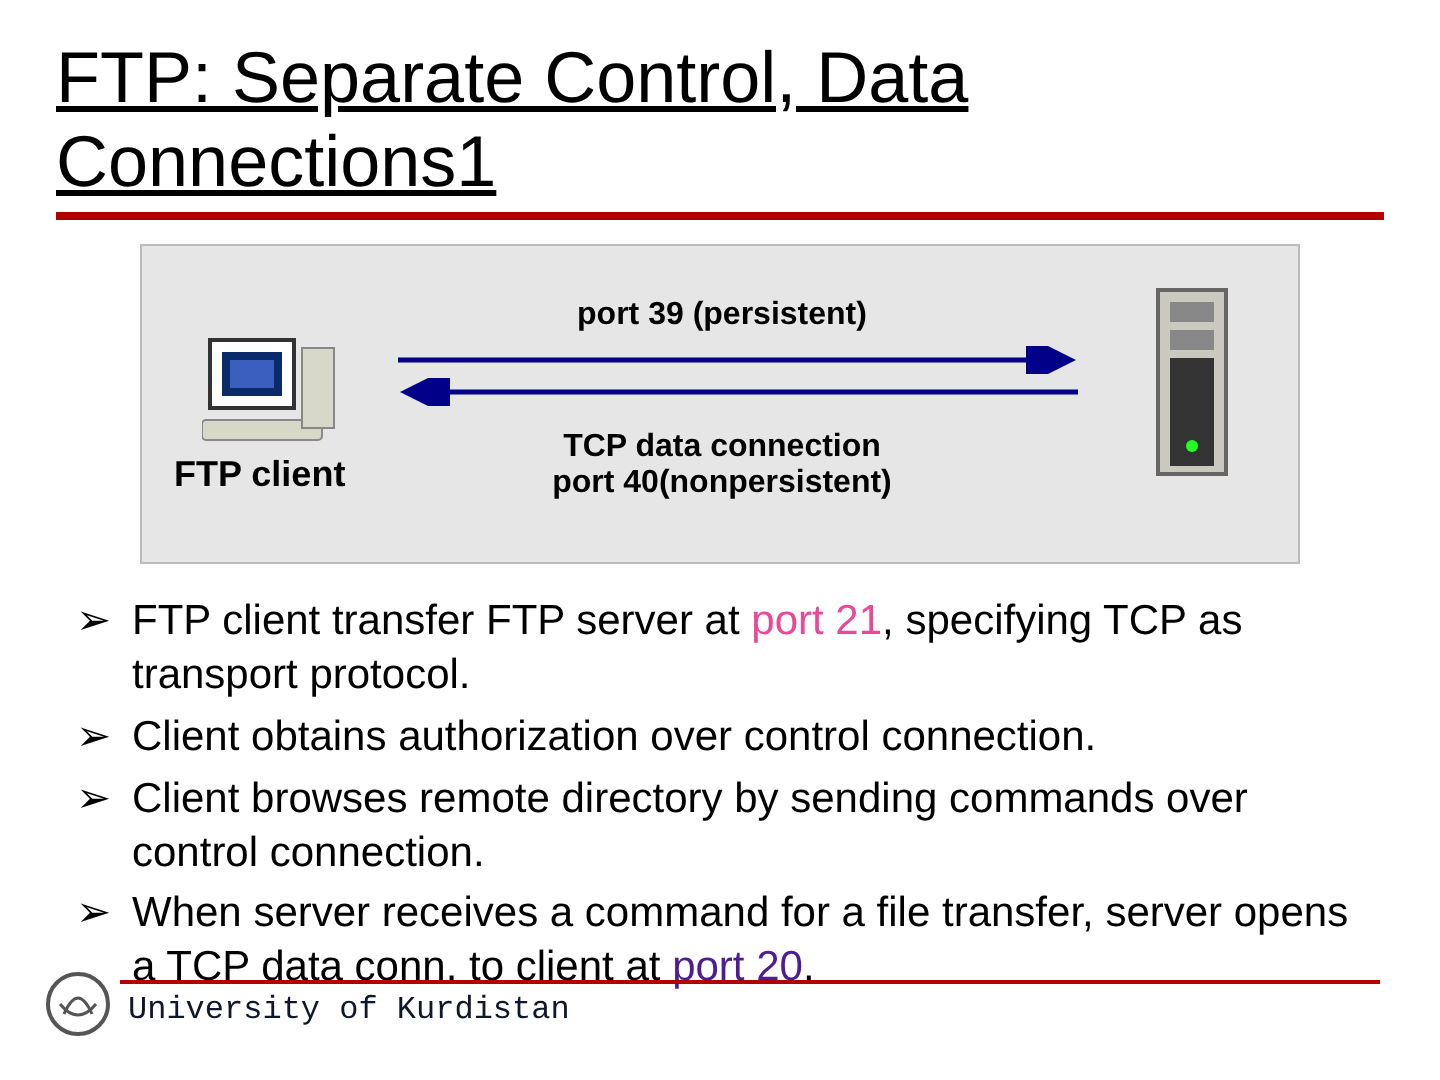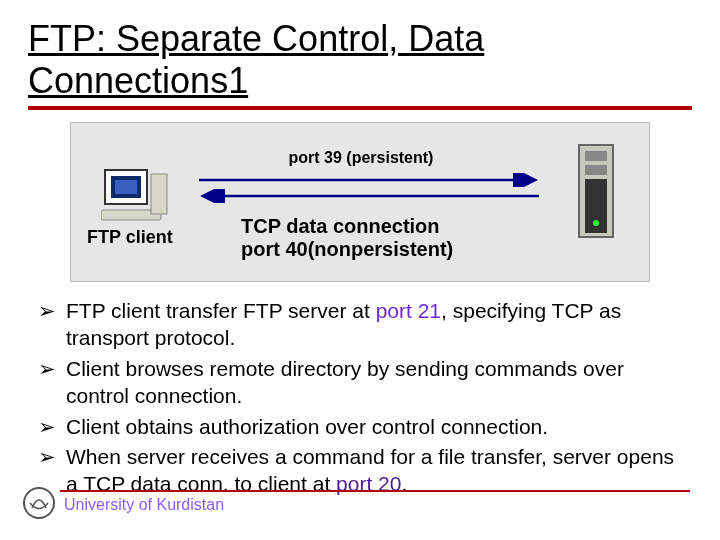--- a/index.html
+++ b/index.html
@@ -14,33 +14,33 @@
     margin: 0 auto 16px auto;
     position: relative;
     font-family: "Comic Sans MS", cursive, sans-serif;
     font-weight: bold;
   }
   .client-ic { position: absolute; left: 30px; top: 45px; }
   .server-ic { position: absolute; right: 30px; top: 20px; }
   .label-client { position:absolute; left: 16px; top: 104px; font-size: 18px; }
   .label-server { position:absolute; right: 18px; top: 122px; font-size: 17px; }
   .conn-text1 { position:absolute; left: 175px; top: 8px; width: 230px; text-align:center; font-size:16px; line-height:1.15; }
-  .conn-text2 { position:absolute; left: 170px; top: 92px; width: 240px; text-align:left; font-size:20px; line-height:1.15; }
+  .conn-text2 { position:absolute; left: 170px; top: 92px; width: 240px; text-align:center; font-size:16px; line-height:1.15; }
   .arrow { position:absolute; height:14px; }
   .arrow svg { display:block; }
   .arrow1 { left:128px; top:50px; }
   .arrow2 { left:128px; top:66px; }
   .bullets { font-size: 21px; line-height: 1.28; padding: 0 4px; }
   .bullets li { list-style: none; position: relative; padding-left: 34px; margin-bottom: 4px; }
   .bullets li::before { content: "➢"; position:absolute; left:6px; top:0; }
-  .p21 { color: #6d28d9; text-align: right; }
+  .p21 { color: #ec4899; text-align: right; }
   .p20 { color: #4c1d95; }
   .footer { position:absolute; left:22px; bottom:16px; display:flex; align-items:center; gap:8px; }
   .fr { height:2px; width:630px; background:#b00000; position:absolute; left:60px; bottom:48px; }
-  .uni { font-family: Liberation Sans, sans-serif; font-size:16px; color:#8b5cf6; }
+  .uni { font-family: Liberation Mono, monospace; font-size:16px; color:#0f172a; }
 </style>
 </head>
 <body>
 
 <div class="slide">
 
   <div class="title">FTP: Separate Control, Data Connections1</div>
   <div class="title-rule"></div>
 
   <div class="diagram">
@@ -97,24 +97,24 @@
     </div>
 
     <div class="label-client">FTP client</div>
   </div>
 
   <ul class="bullets">
     <li>
       <span>FTP client transfer FTP server at </span><span class="p21">port 21</span><span>, specifying TCP as transport protocol.</span>
     </li>
     <li>
-      <span>Client browses remote directory by sending commands over control connection.</span>
+      <span>Client obtains authorization over control connection.</span>
     </li>
     <li>
-      <span>Client obtains authorization over control connection.</span>
+      <span>Client browses remote directory by sending commands over control connection.</span>
     </li>
     <li>
       <span>When server receives a command for a file transfer, server opens a TCP data conn. to client at </span><span class="p20">port 20</span><span>.</span>
     </li>
   </ul>
 
 </div>
 
 <div class="fr"></div>
 <div class="footer">

